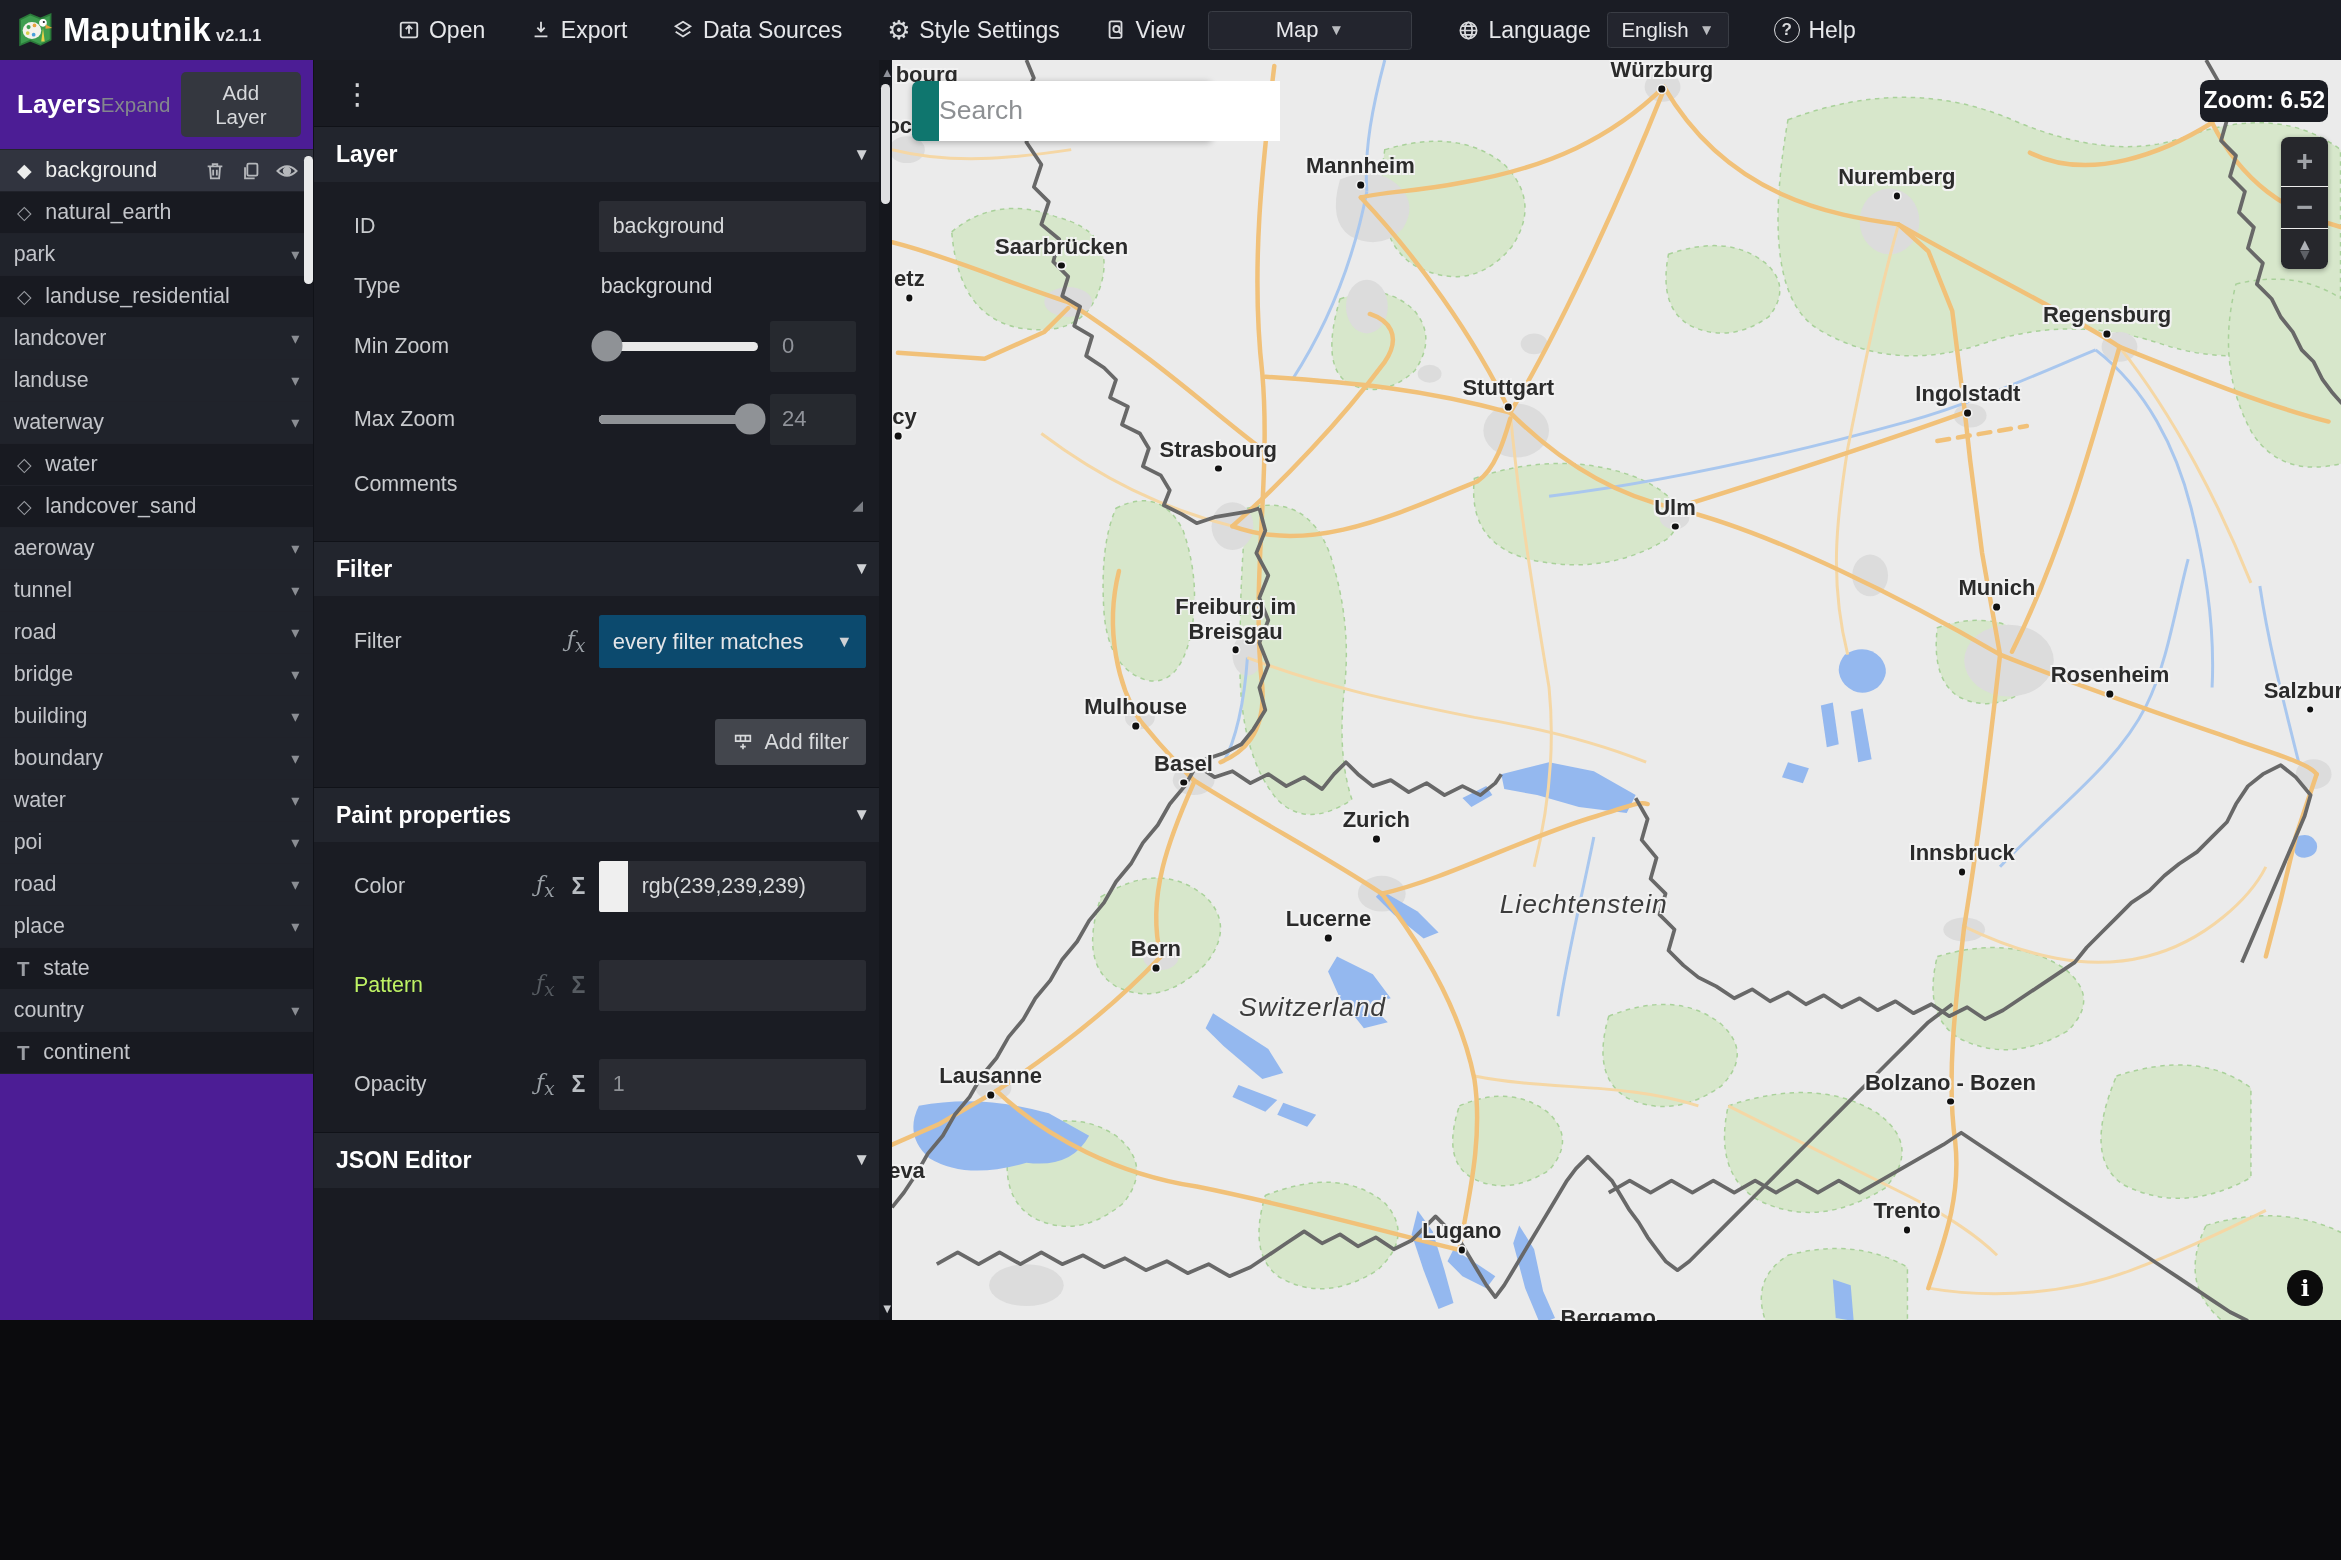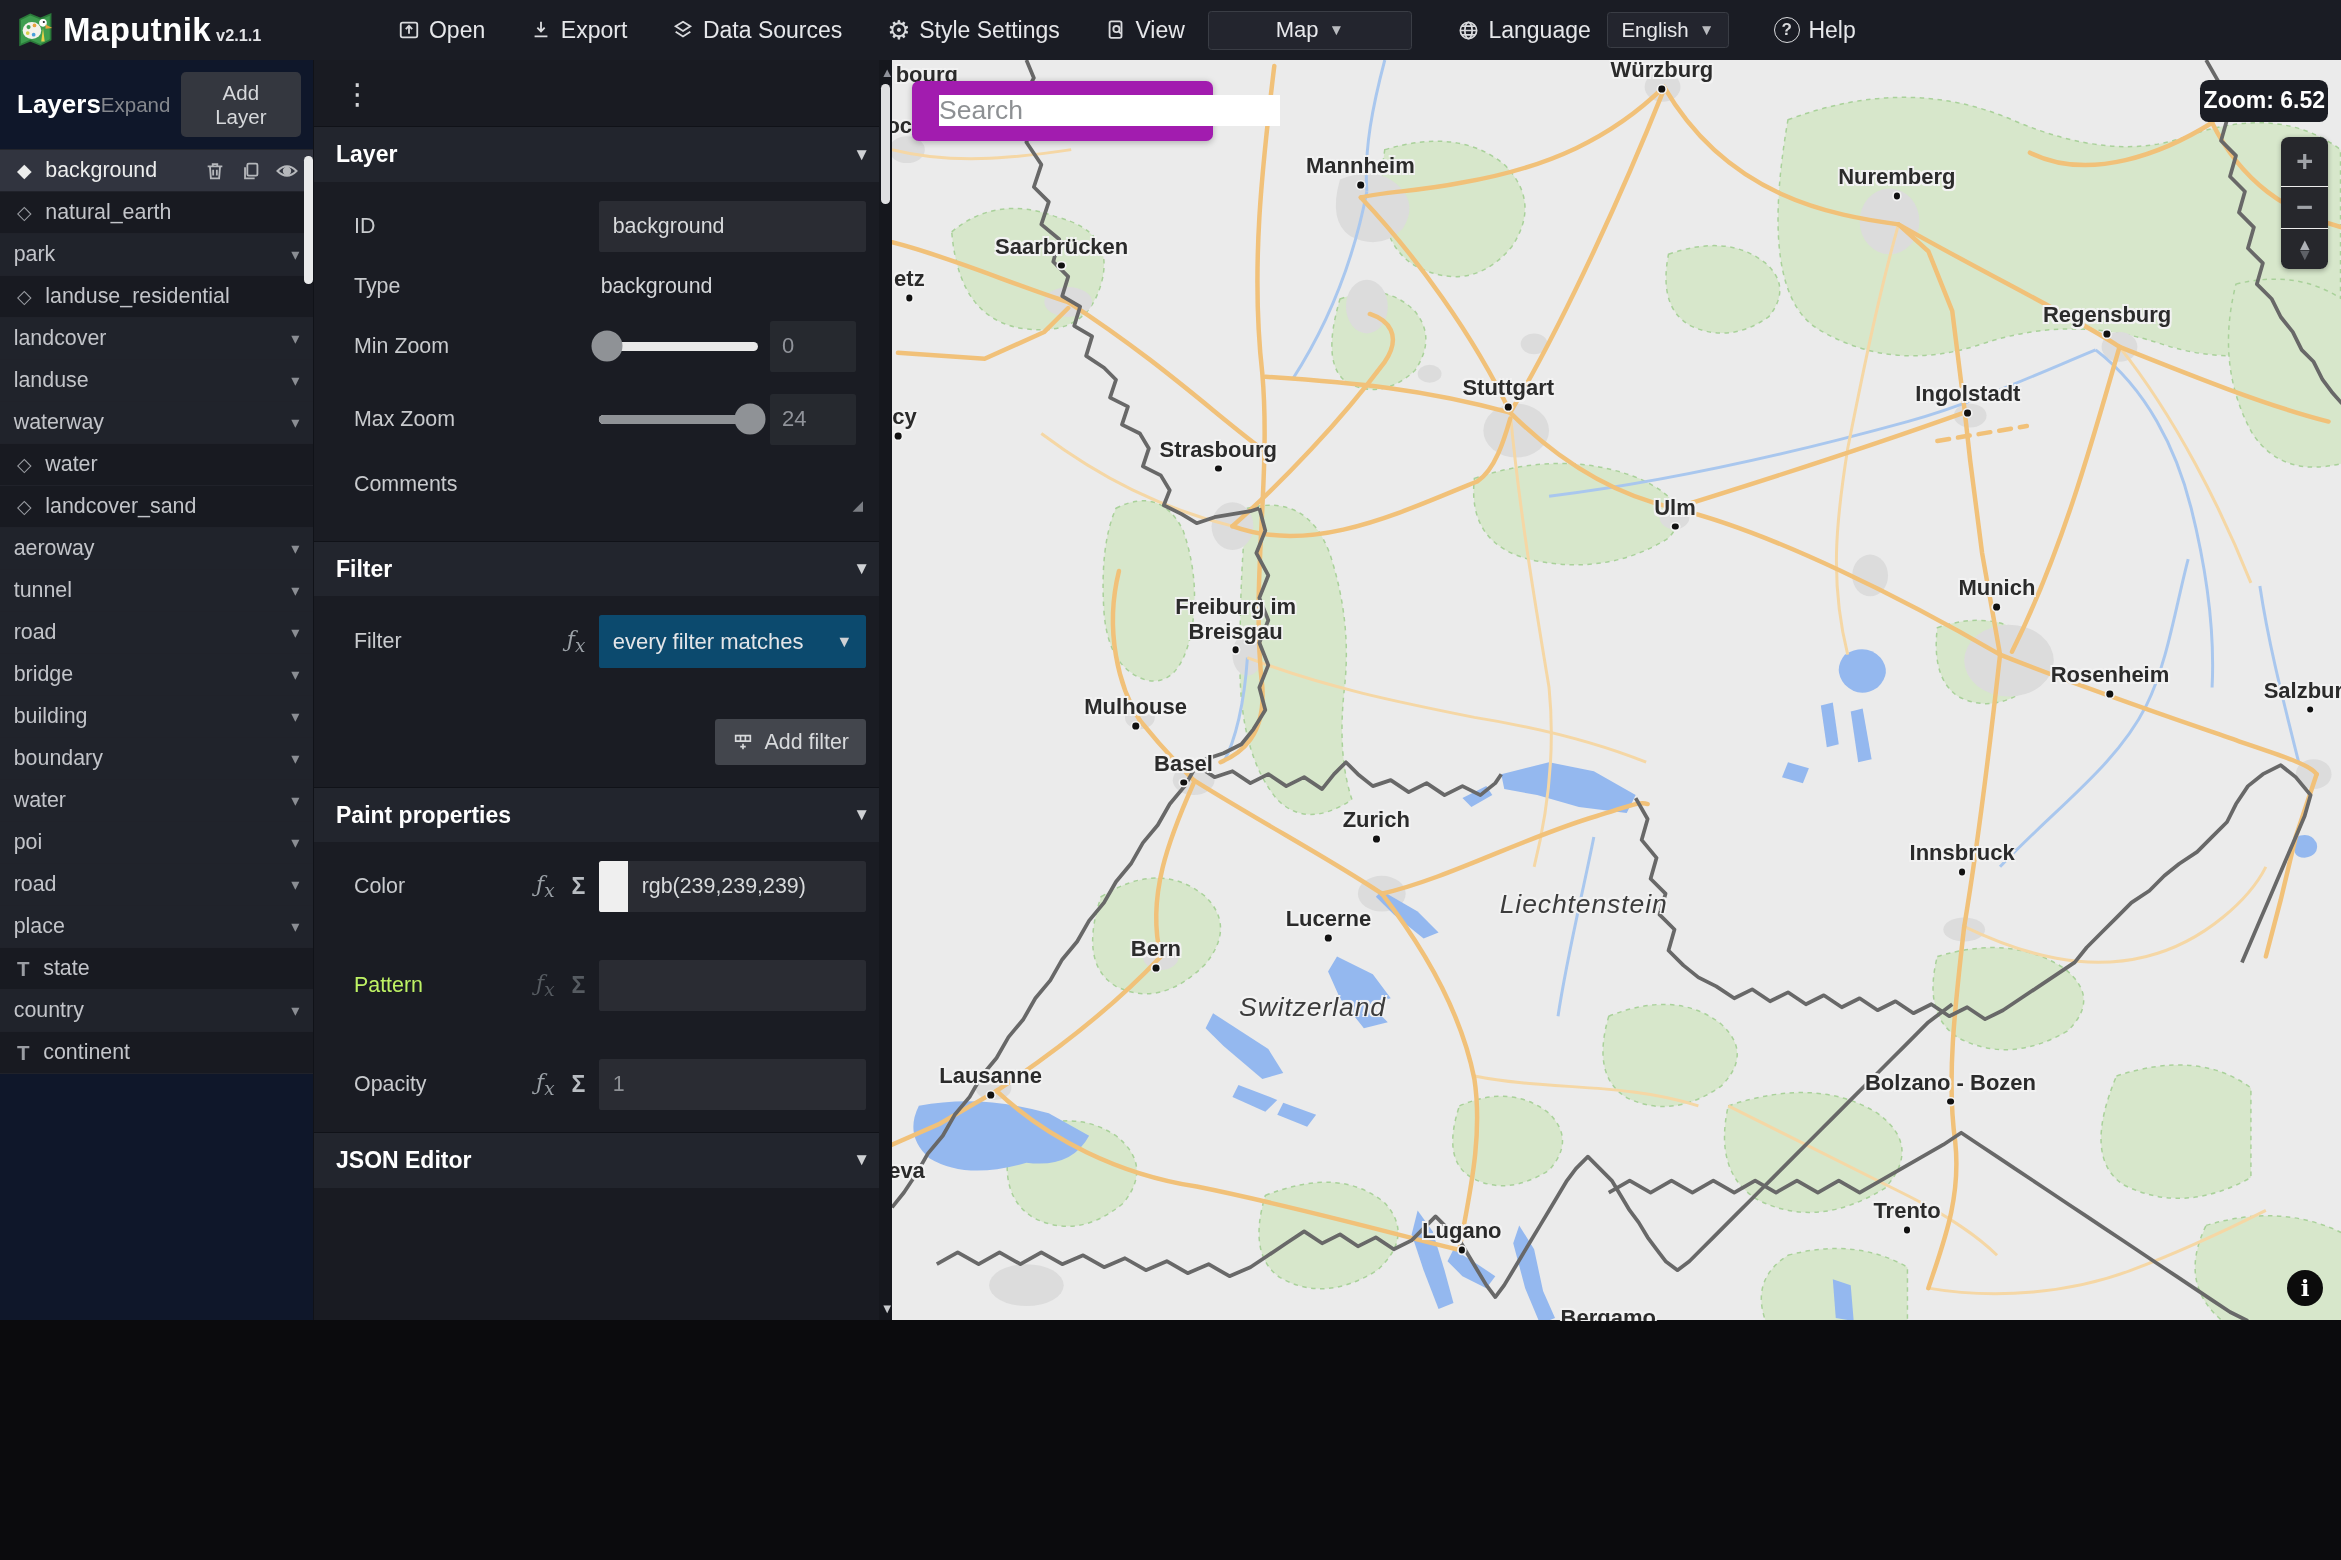--- a/index.html
+++ b/index.html
@@ -19,21 +19,21 @@
   .tb-select { display:flex; align-items:center; justify-content:center; background:#23252e; border:0.9px solid #3a3d45; border-radius:3.4px; height:39px; padding:0 12px; color:#e8e9ec; font-size:22px; cursor:pointer; }
   .tb-select.view-sel { width:204px; margin-left:-22px; }
   .tb-select.lang-sel { width:122px; height:36px; font-size:20.5px; margin-left:-29px; }
   .tb-select .arr { color:#b9bbbf; font-size:15.4px; margin-left:10.3px; }
   .help-circle { width:26px; height:26px; border:1.7px solid #d9dadd; border-radius:50%; display:inline-flex; align-items:center; justify-content:center; font-size:17px; color:#d9dadd; font-weight:bold; }
 
   
   .content { position:absolute; top:60px; left:0; width:2342px; height:1261px; display:flex; }
 
   
-  .layers-panel { width:313px; flex:none; background:#0f172a; position:relative; }
+  .layers-panel { width:313px; flex:none; background:#4c1d95; position:relative; }
   .lp-header { display:flex; align-items:center; padding:12px 12px 12px 17px; }
   .lp-title { color:#fff; font-size:26px; font-weight:bold; flex:1; }
   .lp-expand { background:none; border:none; color:#84878d; font-size:20.5px; cursor:pointer; margin-right:10.3px; font-family:inherit; }
   .lp-add { background:#34373f; border:none; border-radius:5.1px; color:#d6d8db; font-size:20.5px; padding:8.6px 13.7px; cursor:pointer; font-family:inherit; }
   .layer-list { border-top:0.9px solid #23252c; }
   .layer-row { display:flex; align-items:center; height:42px; padding:0 13.7px; border-bottom:0.9px solid #20222a; color:#c2c4c9; font-size:21.4px; cursor:pointer; }
   .layer-row.group { background:#20232b; }
   .layer-row.layer { background:#181a21; padding-left:17px; }
   .layer-row.selected { background:#31343f; color:#eceded; }
   .li-icon { margin-right:13.7px; font-size:19px; color:#9a9da3; }
@@ -92,21 +92,21 @@
   
   .map-panel { flex:1; position:relative; background:#ebebeb; overflow:hidden; }
   .map-svg { position:absolute; inset:0; width:100%; height:100%; }
   .map-labels { position:absolute; inset:0; z-index:5; }
   .m-label { position:absolute; transform:translate(-50%,-50%); color:#2b2b2b; font-size:22px; font-weight:bold; white-space:nowrap; text-align:center;
              text-shadow:-1.7px -1.7px 0 #f2f2f2, 1.7px -1.7px 0 #f2f2f2, -1.7px 1.7px 0 #f2f2f2, 1.7px 1.7px 0 #f2f2f2, 0 0 3.4px #f2f2f2; }
   .m-label.country { font-style:italic; font-weight:normal; color:#3c3c3c; font-size:26.5px; letter-spacing:0.9px; }
   .m-label.wrap { white-space:normal; width:154px; line-height:1.15; }
   .m-dot { position:absolute; left:50%; top:100%; transform:translate(-50%,2.6px); width:6.8px; height:6.8px; border-radius:50%; background:#111;
            box-shadow:0 0 0 1.7px #f2f2f2; }
-  .searchbox { position:absolute; left:19.7px; top:20.5px; width:301px; height:60px; background:#a21caf; border-radius:6.8px; display:flex; align-items:center; padding:0 15.4px; box-shadow:0 1.7px 6.8px rgba(0,0,0,0.25); z-index:10; }
+  .searchbox { position:absolute; left:19.7px; top:20.5px; width:301px; height:60px; background:#0f766e; border-radius:6.8px; display:flex; padding:0 15.4px; box-shadow:0 1.7px 6.8px rgba(0,0,0,0.25); z-index:10; }
   .searchbox input { border:none; outline:none; flex:1; font-size:26.5px; color:#333; margin-left:12px; font-family:inherit; }
   .searchbox input::placeholder { color:#8d9093; }
   .zoom-badge { position:absolute; top:19.7px; right:13.7px; width:128px; height:42px; background:#1b1d24; border-radius:8.6px; color:#fff; font-size:23px; font-weight:bold; display:flex; align-items:center; justify-content:center; z-index:10; }
   .map-controls { position:absolute; top:77px; right:13.7px; width:47px; border-radius:7.7px; overflow:hidden; box-shadow:0 1.7px 5.1px rgba(0,0,0,0.3); z-index:10; }
   .mc-btn { width:47px; background:#26272c; color:#9fa2a7; display:flex; align-items:center; justify-content:center; font-size:29px; font-weight:bold; cursor:pointer; }
   .mc-zoomin { height:49px; }
   .mc-zoomout { height:42px; border-top:1.7px solid #ececec; }
   .mc-compass { height:41px; border-top:1.7px solid #ececec; flex-direction:column; line-height:0.62; }
   .mc-compass .t1 { color:#aeb1b6; font-size:16.3px; }
   .mc-compass .t2 { color:#5e6167; font-size:16.3px; }

